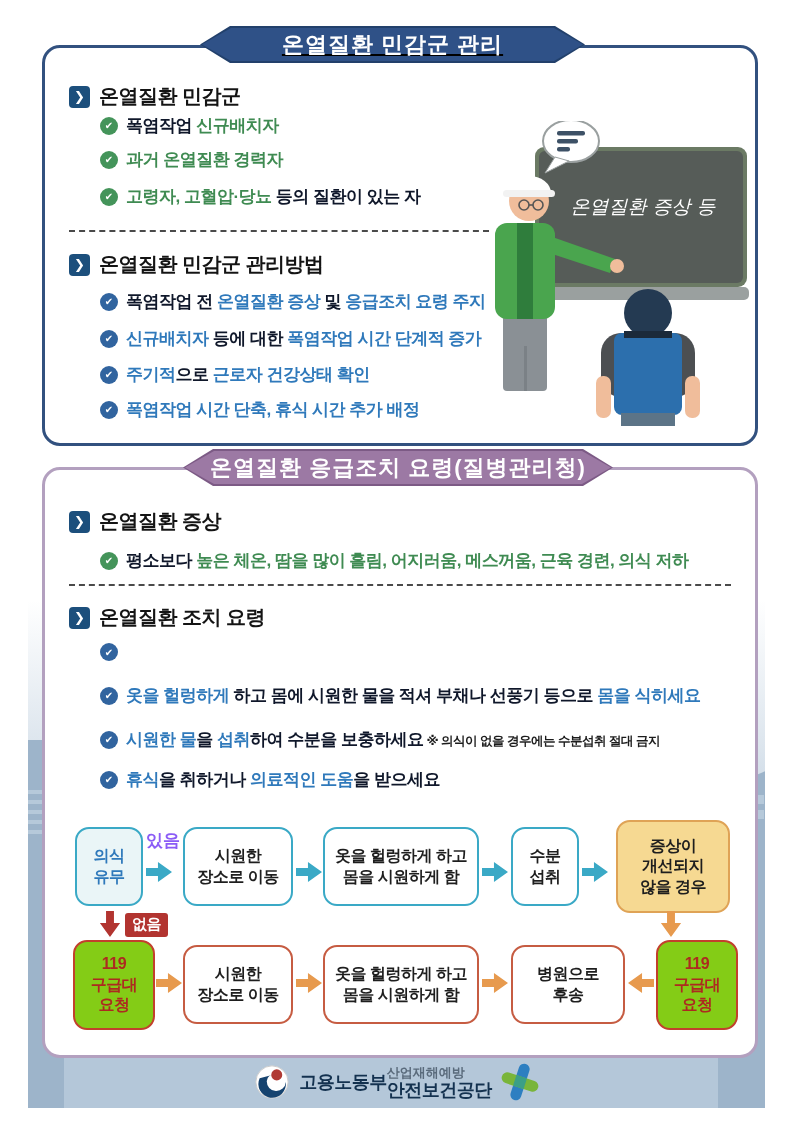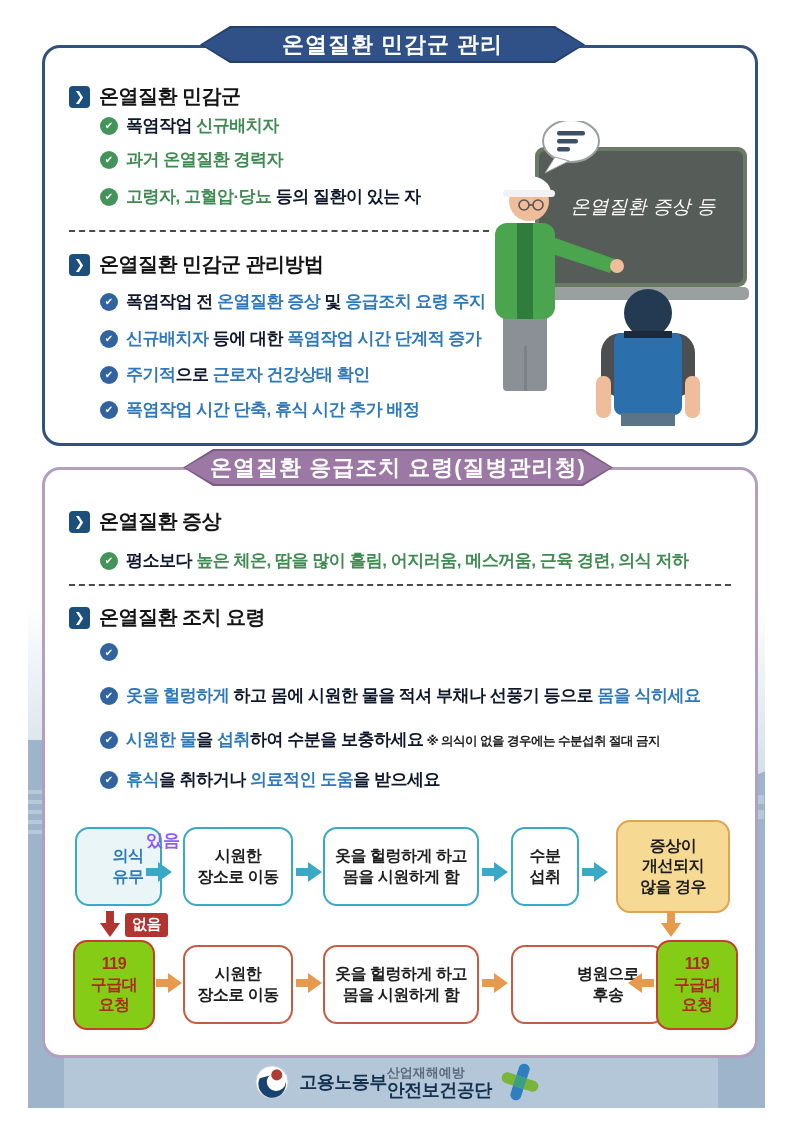--- a/index.html
+++ b/index.html
@@ -24,21 +24,21 @@
   .banner .shape-outer,.banner .shape-inner{
     position:absolute;inset:0;
     clip-path:polygon(30px 0,calc(100% - 30px) 0,100% 50%,calc(100% - 30px) 100%,30px 100%,0 50%);
   }
   .banner .shape-inner{inset:2px;clip-path:polygon(29px 0,calc(100% - 29px) 0,100% 50%,calc(100% - 29px) 100%,29px 100%,0 50%);}
   .banner-blue .shape-outer{background:#22406b;}
   .banner-blue .shape-inner{background:#2f5187;}
   .banner-purple .shape-outer{background:#7c5a85;}
   .banner-purple .shape-inner{background:#9c79a4;}
   .banner span{position:relative;color:#fff;font-size:22px;font-weight:800;letter-spacing:1px;}
-  #banner-top{left:200px;top:26px;width:385px;}
+  #banner-top{left:200px;top:26px;width:385px;text-decoration:underline;}
   #banner-bottom{left:183px;top:449px;width:430px;}
   
   .panel{position:absolute;background:#fff;border-radius:18px;z-index:2;}
   #panel-sensitive{left:42px;top:45px;width:710px;height:395px;border:3px solid #32517f;}
   #panel-firstaid{left:42px;top:467px;width:710px;height:585px;border:3px solid #b3a0bf;}
   
   .sec-head{position:absolute;display:flex;align-items:center;gap:9px;}
   .sec-head .arrow-ic{
     width:21px;height:21px;border-radius:4px;background:#1c4f7c;color:#fff;
     display:flex;align-items:center;justify-content:center;font-size:13px;font-weight:800;padding-bottom:1px;
@@ -58,21 +58,21 @@
   .seg-note{color:#1c1c1c;font-weight:700;font-size:12.5px;}
   .dashed{position:absolute;border-top:2.5px dashed #4a4a4a;height:0;}
   
   .flow{position:absolute;left:0;top:347px;width:710px;height:220px;}
   .fb{
     position:absolute;border-radius:14px;display:flex;align-items:center;justify-content:center;
     text-align:center;white-space:pre-line;font-size:16px;font-weight:700;line-height:1.28;color:#1e1e1e;
     letter-spacing:-0.5px;
   }
   .fb-cyan{border:2.5px solid #3aa9c6;background:#fff;}
-  .fb-cyan-first{border:2.5px solid #3aa9c6;background:#eaf5f7;color:#2f79bb;padding-left:19px;}
+  .fb-cyan-first{border:2.5px solid #3aa9c6;background:#eaf5f7;color:#2f79bb;}
   .fb-yellow{border:2.5px solid #dfa356;background:#f6d992;}
   .fb-redline{border:2.5px solid #c65c42;background:#fff;}
   .fb-119{border:2.5px solid #c2402c;background:#84cc16;color:#ad2a20;}
   .arr{position:absolute;width:26px;height:22px;clip-path:polygon(0 32%,46% 32%,46% 4%,100% 50%,46% 96%,46% 68%,0 68%);}
   .arr-cyan{background:#3aa9c6;}
   .arr-orange{background:#e79a4e;}
   .arr-red{background:#b23430;}
   .arr-down{transform:rotate(90deg);}
   .arr-left{transform:rotate(180deg);}
   .flow-label-yes{position:absolute;font-size:17px;font-weight:800;color:#8b5cf6;}
@@ -273,21 +273,21 @@
     <div class="fb fb-119" style="left:28px;top:123px;width:78px;height:86px;">119
 구급대
 요청</div>
     <span class="arr arr-orange" style="left:111px;top:155px;"></span>
     <div class="fb fb-redline" style="left:138px;top:128px;width:106px;height:75px;">시원한
 장소로 이동</div>
     <span class="arr arr-orange" style="left:251px;top:155px;"></span>
     <div class="fb fb-redline" style="left:278px;top:128px;width:152px;height:75px;">옷을 헐렁하게 하고
 몸을 시원하게 함</div>
     <span class="arr arr-orange" style="left:437px;top:155px;"></span>
-    <div class="fb fb-redline" style="left:466px;top:128px;width:110px;height:75px;padding-left:40px;">병원으로
+    <div class="fb fb-redline" style="left:466px;top:128px;width:110px;height:75px;">병원으로
 후송</div>
     <span class="arr arr-orange arr-left" style="left:583px;top:155px;"></span>
     <div class="fb fb-119" style="left:611px;top:123px;width:78px;height:86px;">119
 구급대
 요청</div>
   </div>
 </div>
 
 <div class="banner banner-purple" id="banner-bottom">
   <i class="shape-outer"></i>

